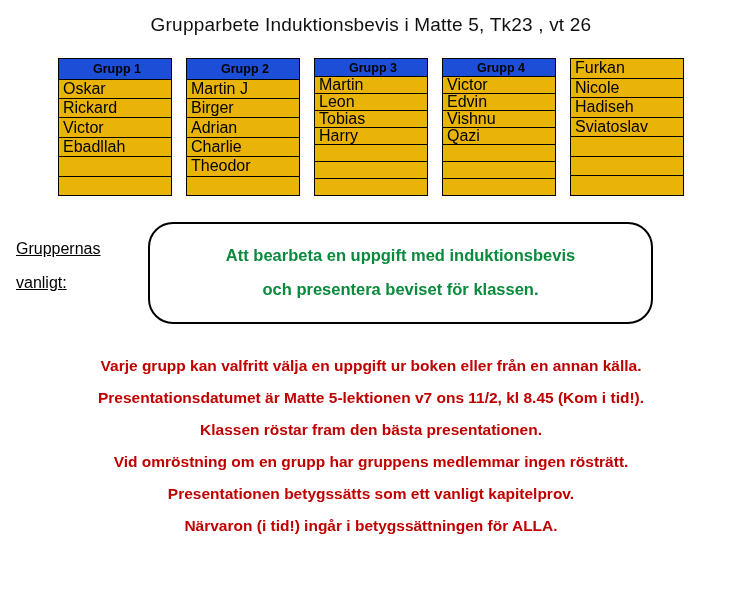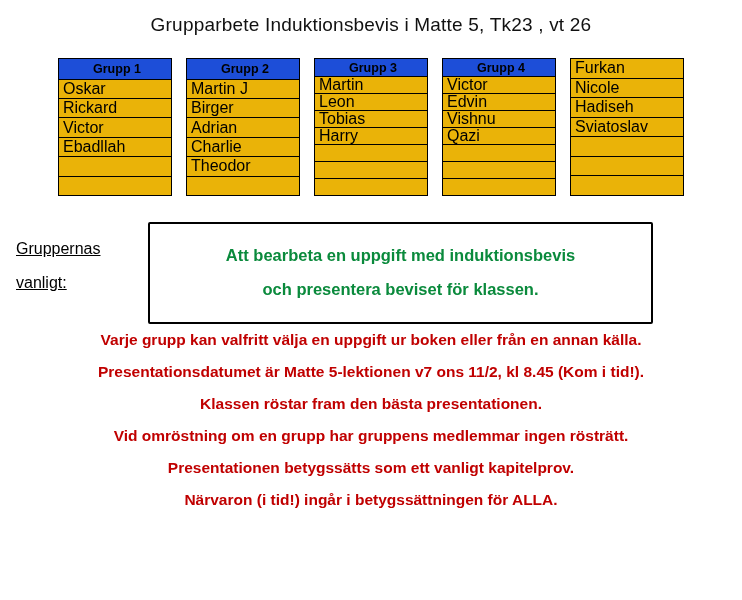--- a/index.html
+++ b/index.html
@@ -85,35 +85,36 @@
     flex: 0 0 132px;
     padding-top: 10px;
   }
   .assignment-label .u {
     text-decoration: underline;
     display: block;
   }
 
   .assignment-box {
     border: 2px solid #000000;
-    border-radius: 2px;
+    border-radius: 25px;
     width: 505px;
     box-sizing: border-box;
     padding: 14px 10px 16px 10px;
     text-align: center;
   }
   .assignment-box .line {
     color: #0a8a3c;
     font-weight: bold;
     font-size: 16.5px;
     line-height: 34px;
   }
 
   
   .notes {
+    margin-top: 26px;
     text-align: center;
   }
   .notes .note {
     color: #c00000;
     font-weight: bold;
     font-size: 15.5px;
     line-height: 32px;
     white-space: nowrap;
   }
 </style>

